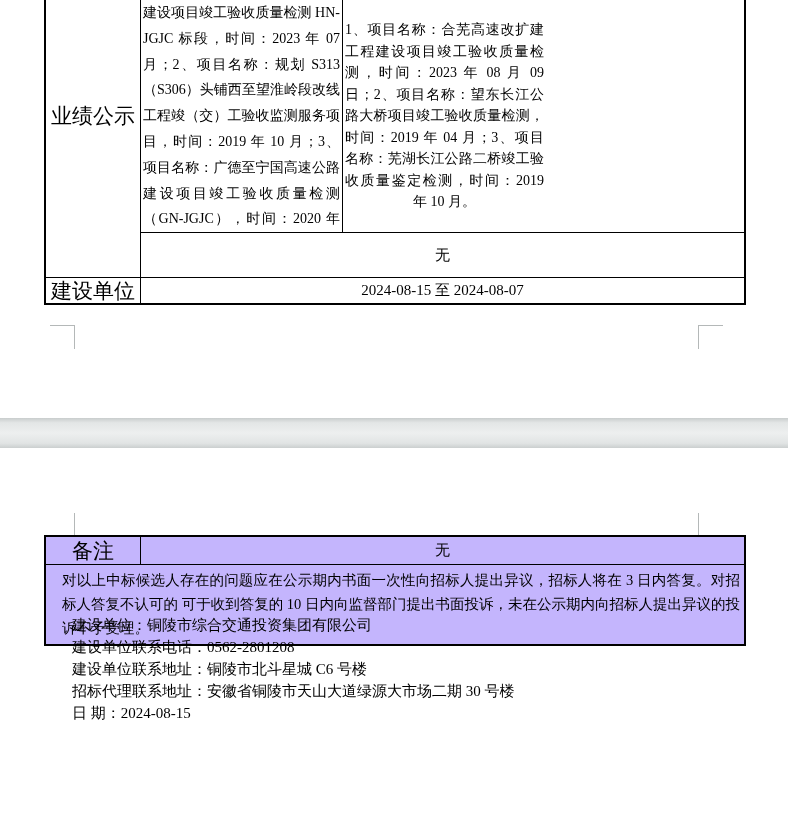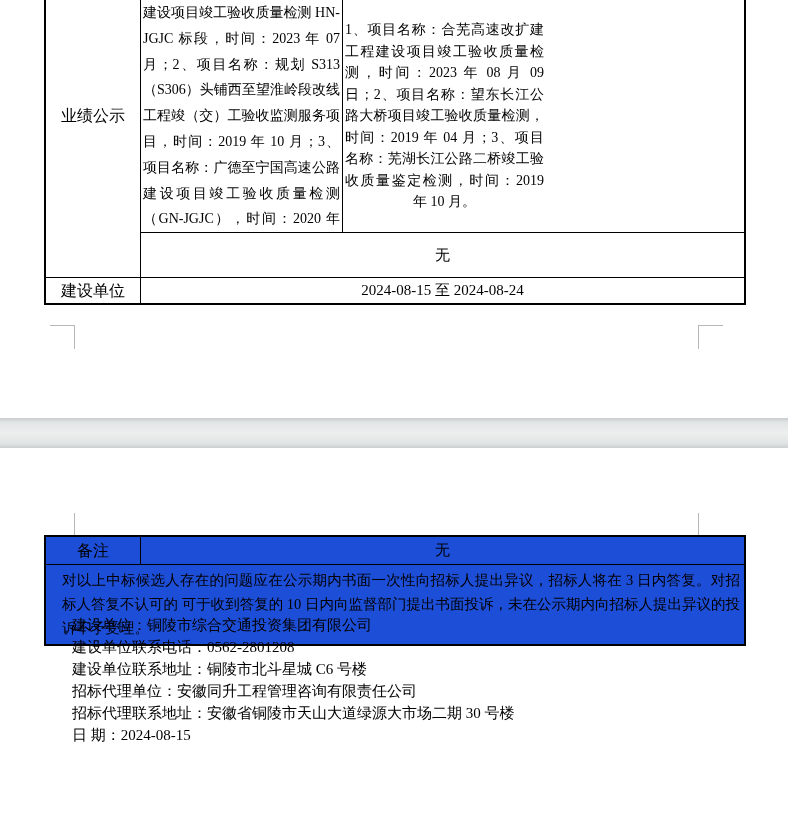--- a/index.html
+++ b/index.html
@@ -14,21 +14,21 @@
     position:absolute;left:44px;top:0;width:702px;box-sizing:border-box;
     border-left:2px solid #000;border-right:2px solid #000;border-bottom:2px solid #000;
     display:grid;
     grid-template-columns:94px 202px 204px 1fr;
     grid-template-rows:232px 45px 26px;
     background:#fff;
   }
   .cell{box-sizing:border-box;overflow:hidden;display:flex;align-items:center;}
   .v-div{border-left:1px solid #000;}
   .h-div{border-top:1px solid #000;}
-  .lbl{justify-content:center;text-align:center;font-size:16px;line-height:20px;padding:0 2px;}
+  .lbl{justify-content:center;text-align:center;font-size:21px;line-height:20px;padding:0 2px;}
   .perf{padding:0 2px;}
   .perf .txt{width:100%;text-align:justify;text-align-last:center;text-justify:inter-ideograph;}
   .perf1 .txt{font-size:14px;line-height:25.8px;}
   .perf2 .txt{font-size:14px;line-height:21px;}
   .perf3 .txt{font-size:14px;line-height:21.5px;}
   .span3{grid-column:2/5;justify-content:center;text-align:center;font-size:15px;}
   
   .band{
     position:absolute;left:0;top:418px;width:788px;height:30px;
     background:linear-gradient(180deg,#c9cdcd 0%,#e3e6e6 16%,#edefef 50%,#e1e4e4 84%,#cbcfcf 100%);
@@ -38,21 +38,21 @@
   .mark-br{left:698px;top:325px;width:24px;height:23px;border-top:1px solid #b4b8b8;border-left:1px solid #b4b8b8;}
   .mark-tl{left:74px;top:513px;width:1px;height:22px;background:#b4b8b8;}
   .mark-tr{left:698px;top:513px;width:1px;height:22px;background:#b4b8b8;}
   
   .tbl2{
     position:absolute;left:44px;top:535px;width:702px;box-sizing:border-box;
     border:2px solid #000;
     display:grid;
     grid-template-columns:94px 1fr;
     grid-template-rows:27px auto;
-    background:#1d4ed8;
+    background:#c4b5fd;
   }
   .remark-val{justify-content:center;font-size:15px;}
   .notice{
     grid-column:1/3;display:block;border-top:1px solid #000;
     padding:3px 4px 4px 16px;font-size:14.5px;line-height:24px;
     text-align:justify;text-justify:inter-ideograph;
   }
   
   .footer{
     position:absolute;left:72px;top:614px;width:660px;
@@ -69,37 +69,36 @@
   <div class="cell v-div perf perf1">
     <div class="txt">1、项目名称：合宁改扩建工程建设项目竣工验收质量检测 HN-JGJC 标段，时间：2023 年 07 月；2、项目名称：规划 S313（S306）头铺西至望淮岭段改线工程竣（交）工验收监测服务项目，时间：2019 年 10 月；3、项目名称：广德至宁国高速公路建设项目竣工验收质量检测（GN-JGJC），时间：2020 年 11 月。</div>
   </div>
   <div class="cell v-div perf perf3">
     <div class="txt">1、项目名称：合芜高速改扩建工程建设项目竣工验收质量检测，时间：2023 年 08 月 09 日；2、项目名称：望东长江公路大桥项目竣工验收质量检测，时间：2019 年 04 月；3、项目名称：芜湖长江公路二桥竣工验收质量鉴定检测，时间：2019 年 10 月。</div>
   </div>
 
   <div class="cell v-div h-div span3">无</div>
 
   <div class="cell lbl h-div">建设单位</div>
-  <div class="cell v-div h-div span3">2024-08-15 至 2024-08-24</div>
+  <div class="cell v-div h-div span3">2024-08-15 至 2024-08-07</div>
 </div>
 
 <div class="mark mark-bl"></div>
 <div class="mark mark-br"></div>
 
 <div class="band"></div>
 
 <div class="mark mark-tl"></div>
 <div class="mark mark-tr"></div>
 
 <div class="tbl2">
   <div class="cell lbl">备注</div>
   <div class="cell v-div remark-val">无</div>
   <div class="cell notice">对以上中标候选人存在的问题应在公示期内书面一次性向招标人提出异议，招标人将在 3 日内答复。对招标人答复不认可的 可于收到答复的 10 日内向监督部门提出书面投诉，未在公示期内向招标人提出异议的投诉不予受理。</div>
 </div>
 
 <div class="footer">
   <div>建设单位：铜陵市综合交通投资集团有限公司</div>
   <div>建设单位联系电话：0562-2801208</div>
   <div>建设单位联系地址：铜陵市北斗星城 C6 号楼</div>
-  <div>招标代理单位：安徽同升工程管理咨询有限责任公司</div>
   <div>招标代理联系地址：安徽省铜陵市天山大道绿源大市场二期 30 号楼</div>
   <div>日 期：2024-08-15</div>
 </div>
 
 </body></html>

